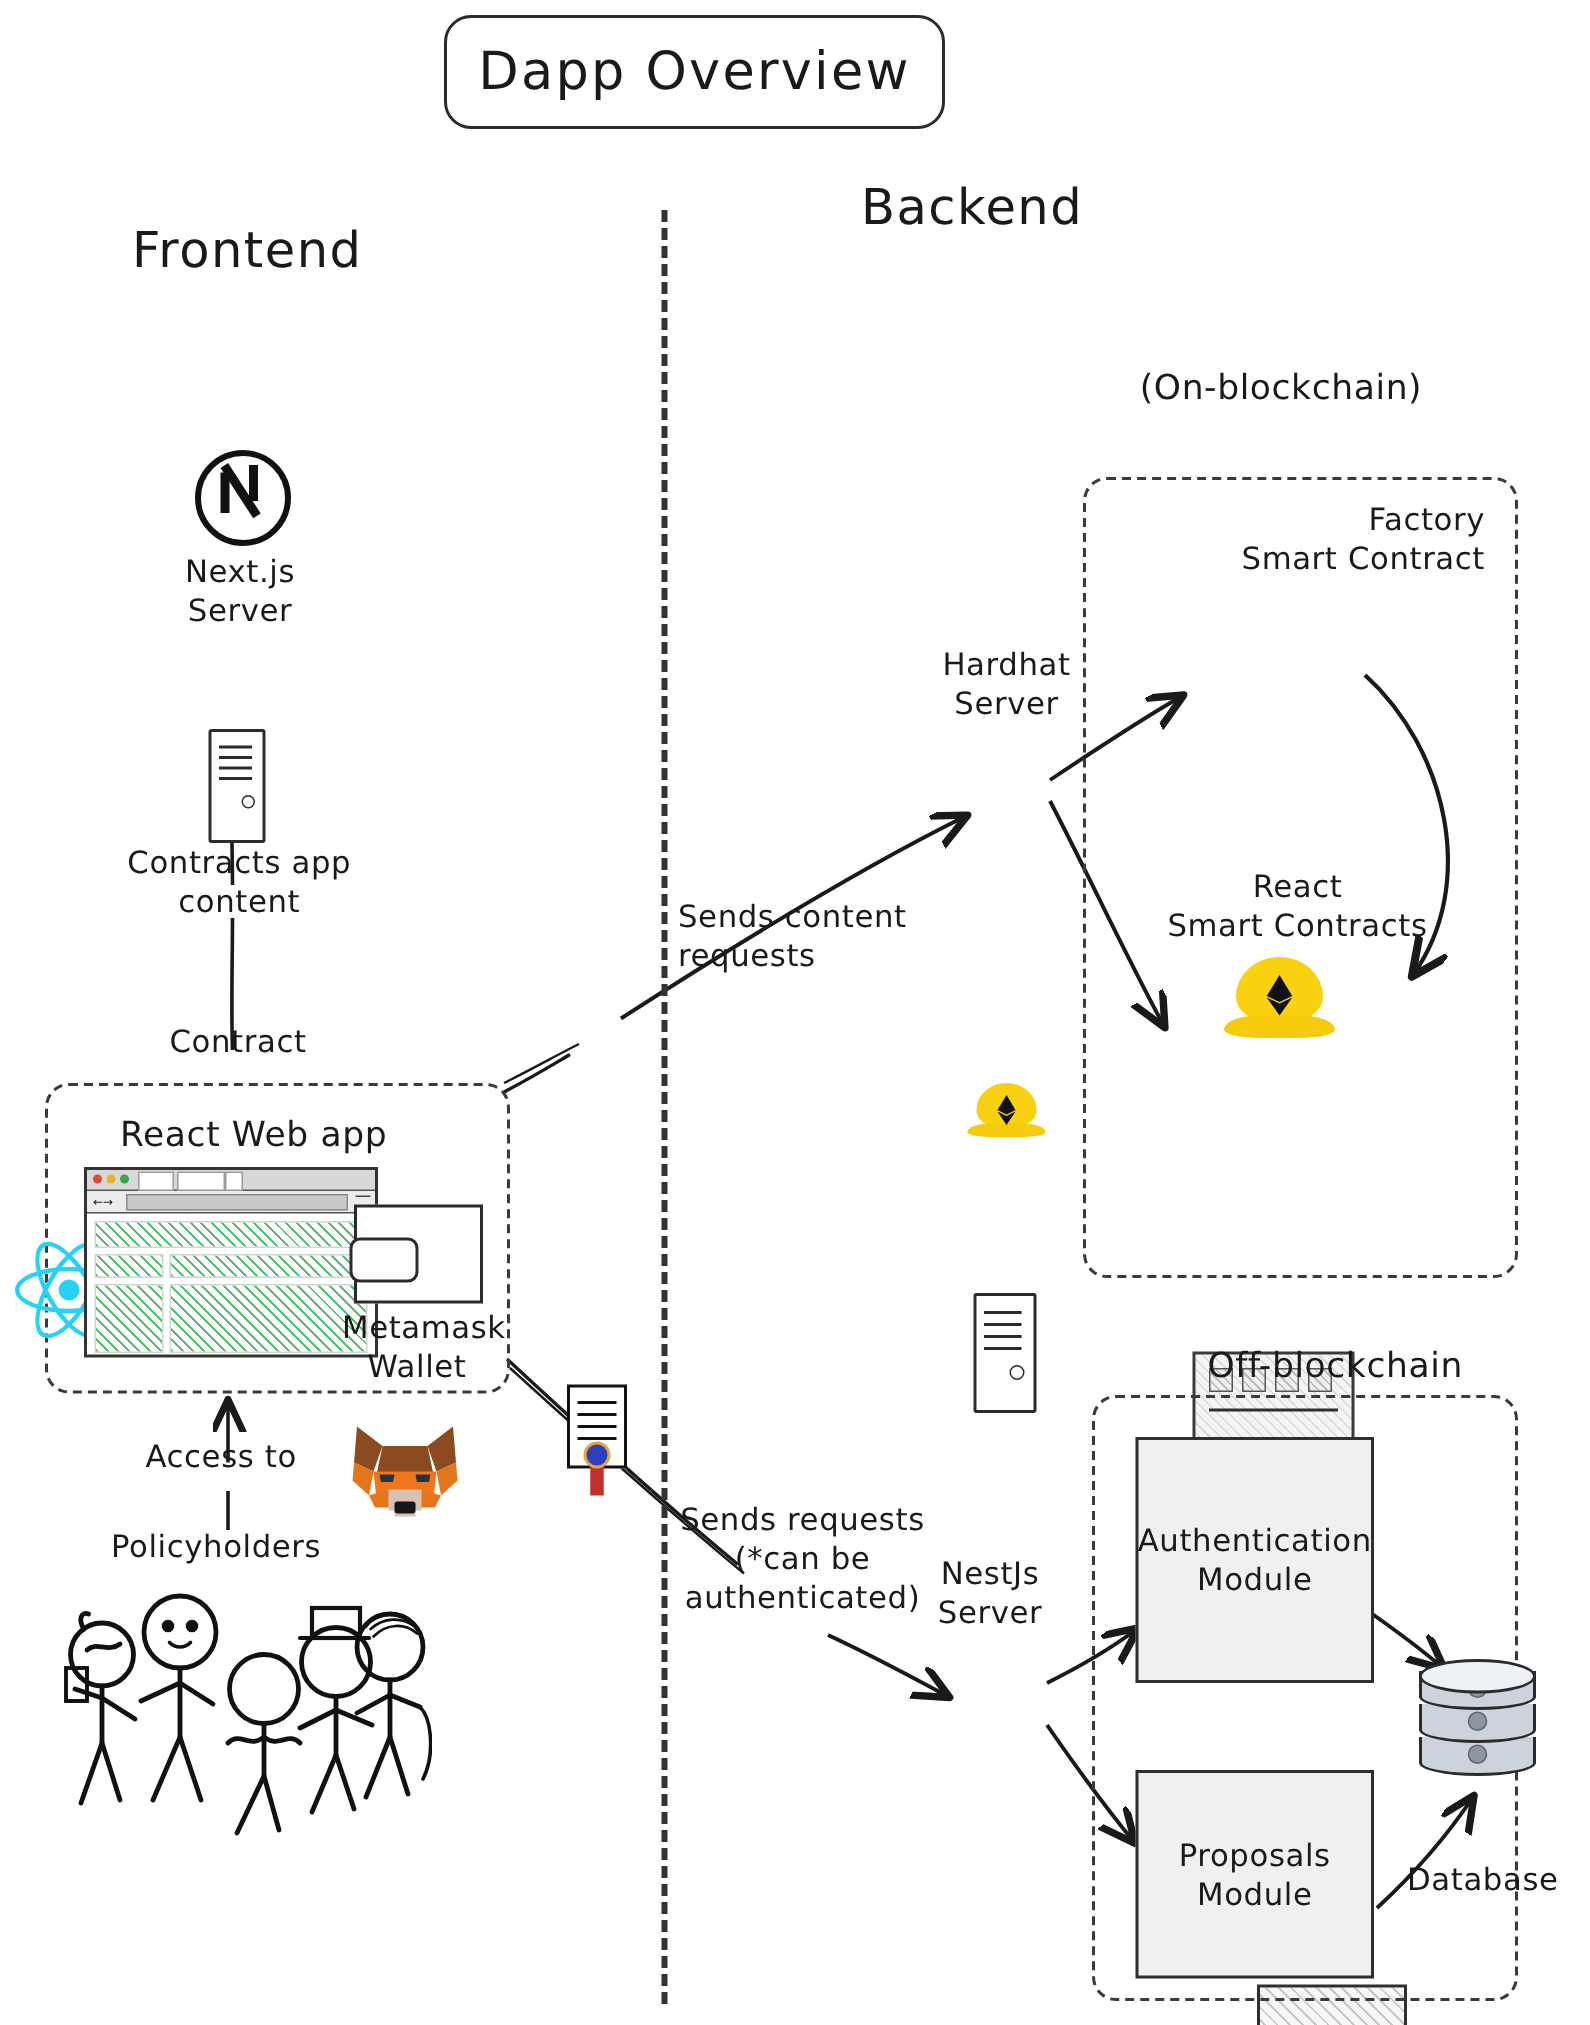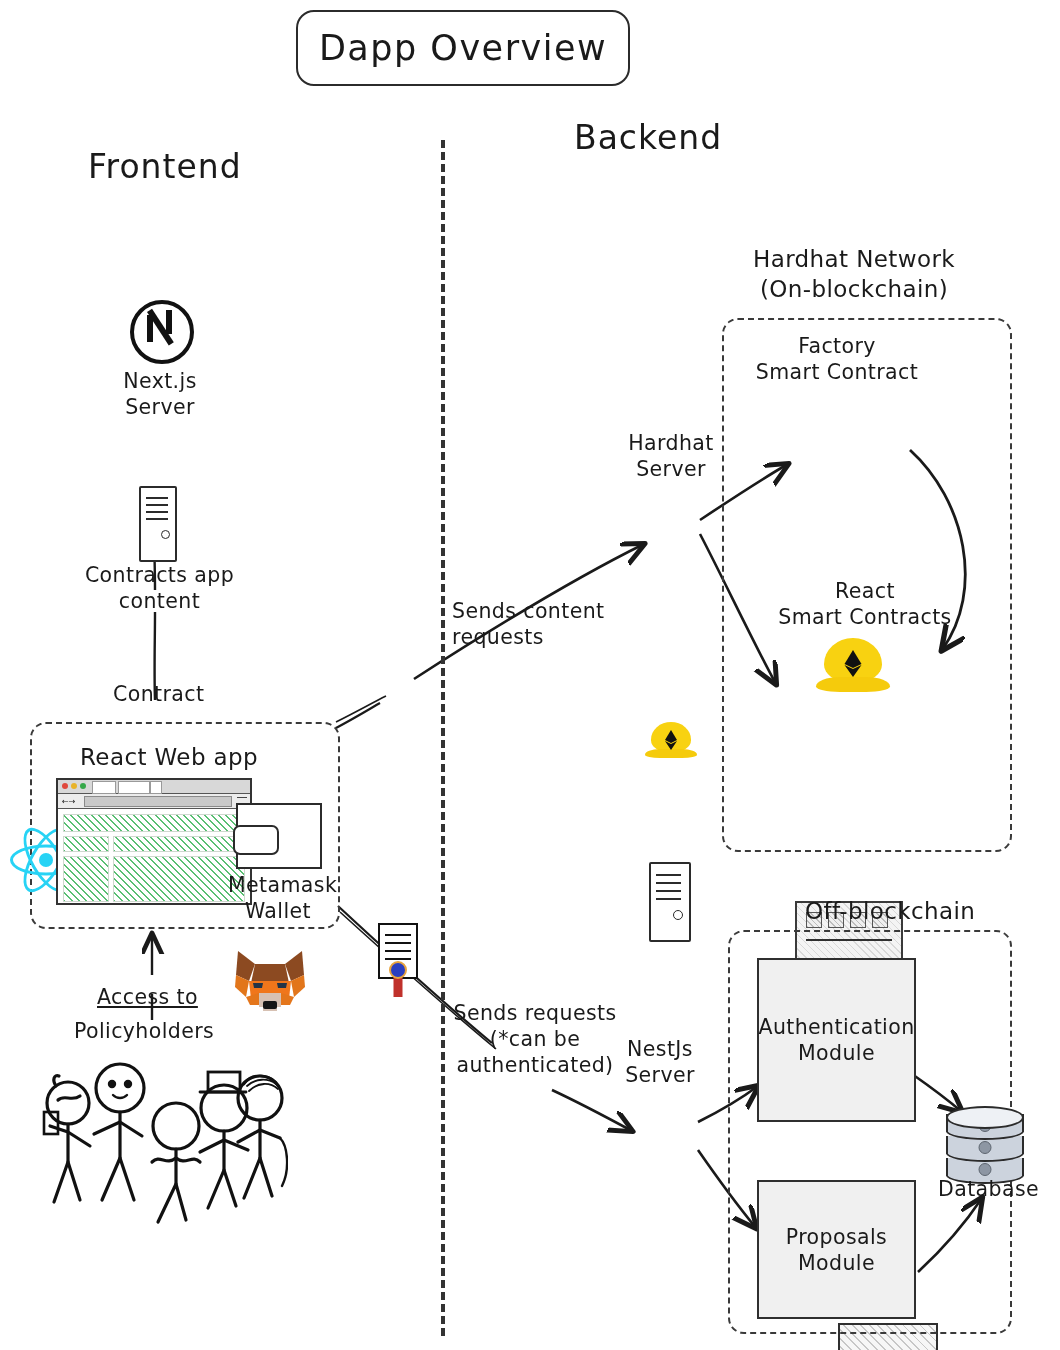--- a/index.html
+++ b/index.html
@@ -231,21 +231,21 @@
 </div>
 
 <div class="abs" id="wallet">
   <span class="flap"></span>
 </div>
 <div class="abs hand lbl ctr" style="left:228px;top:872px;width:100px;">
   <div>Metamask</div>
   <div>Wallet</div>
 </div>
 
-<div class="abs hand lbl" style="left:97px;top:984px;text-decoration:underline;">Access to</div>
+<div class="abs hand lbl" style="left:97px;top:958px;">Access to</div>
 <div class="abs hand lbl" style="left:74px;top:1018px;">Policyholders</div>
 
 <div class="abs" style="left:28px;top:1050px;">
   <svg width="260" height="175" viewBox="0 0 260 175" fill="none" stroke="#111" stroke-width="3.2" stroke-linecap="round">
 
     <circle cx="40" cy="53" r="21"></circle>
     <path d="M28,36 C24,30 26,24 31,26"></path>
     <path d="M30,50 C36,44 44,52 52,46"></path>
     <path d="M40,74 L40,112"></path>
     <path d="M40,82 L62,96 M40,82 L22,76"></path>
@@ -321,27 +321,26 @@
   <span class="dome"></span>
     <span class="brim"></span>
   <span class="eth">
     <svg width="19" height="27" viewBox="0 0 19 27">
         <polygon points="9.5,0 18,14 9.5,18 1,14" fill="#111"></polygon>
         <polygon points="9.5,19 18,15 9.5,27 1,15" fill="#111"></polygon>
       </svg>
   </span>
 </div>
 <div class="abs hand lbl-lg ctr" style="left:730px;top:244px;width:248px;">
-  <div>Hardhat Network</div>
   <div>(On-blockchain)</div>
 </div>
 
 <div class="abs dbox" style="left:722px;top:318px;width:286px;height:530px;"></div>
 
-<div class="abs hand lbl ctr" style="left:712px;top:333px;width:250px;">
+<div class="abs hand lbl ctr" style="left:740px;top:333px;width:250px;text-align:right;">
   <div>Factory</div>
   <div>Smart Contract</div>
 </div>
 
 <div class="abs doc" style="left:795px;top:393px;width:104px;height:145px;">
   <span class="sq" style="left:9px;top:9px;"></span>
   <span class="sq" style="left:31px;top:9px;"></span>
   <span class="sq" style="left:53px;top:9px;"></span>
   <span class="sq" style="left:75px;top:9px;"></span>
   <span class="ln" style="top:36px;"></span>
@@ -391,13 +390,13 @@
       <span class="cdot"></span>
     </span>
   <span class="cyl-band" style="top:30px;">
       <span class="cdot"></span>
     </span>
   <span class="cyl-band" style="top:8px;">
       <span class="cdot"></span>
     </span>
   <span class="cyl-top"></span>
 </div>
-<div class="abs hand lbl" style="left:938px;top:1176px;text-align:center;">Database</div>
+<div class="abs hand lbl" style="left:938px;top:1240px;text-align:center;">Database</div>
 
 </body></html>

